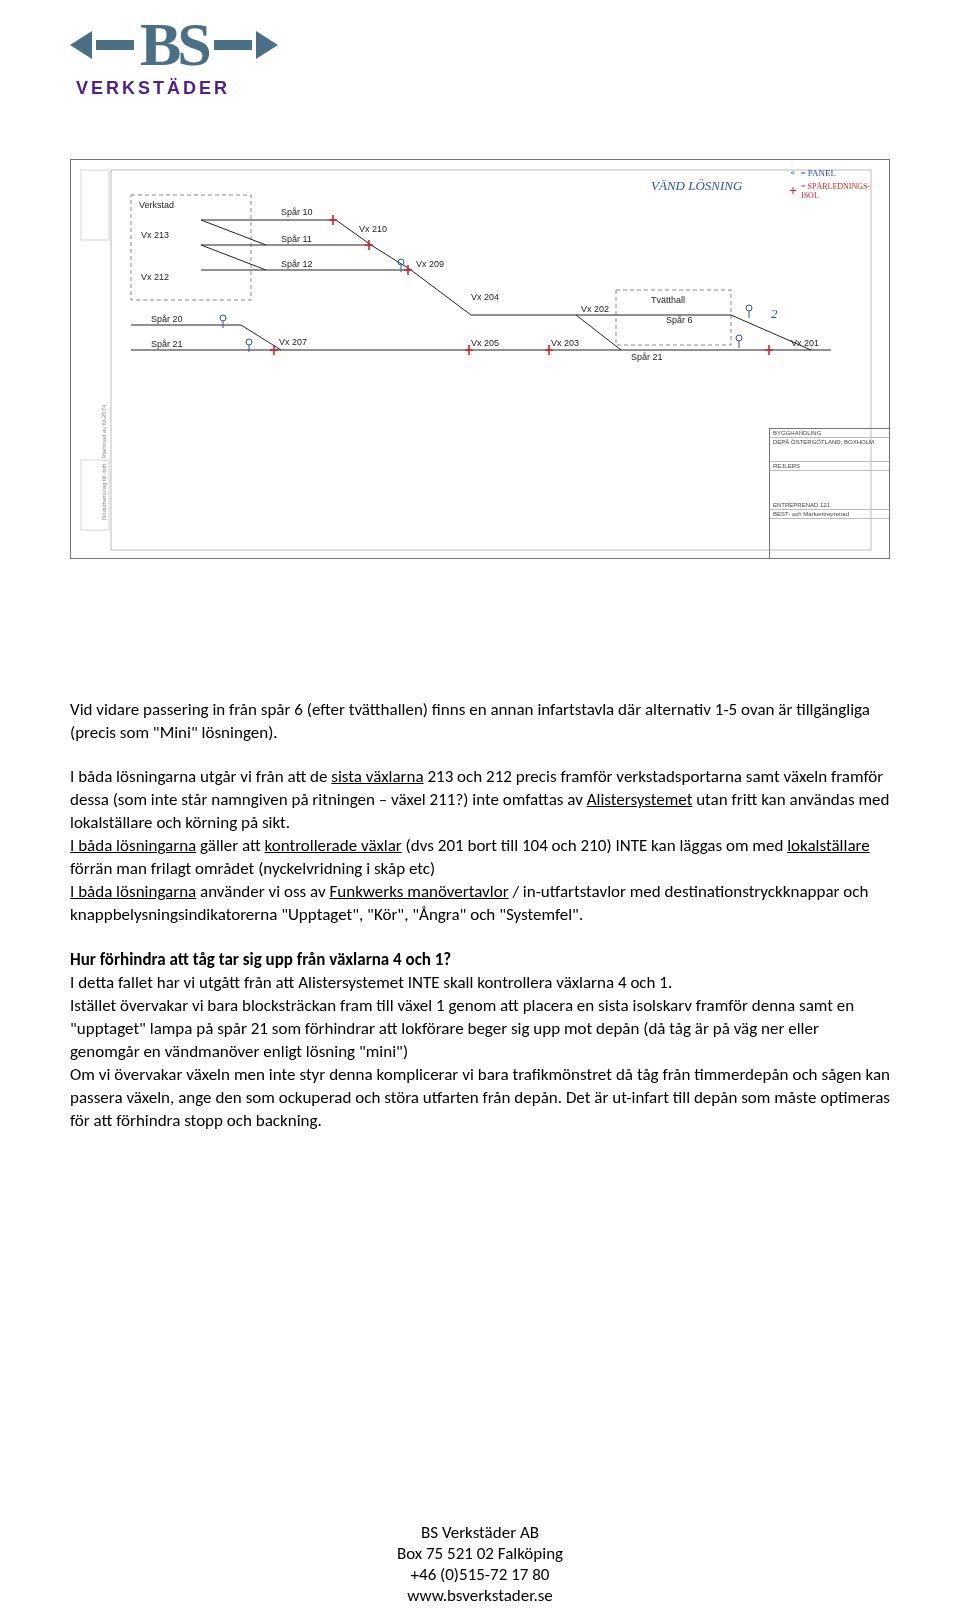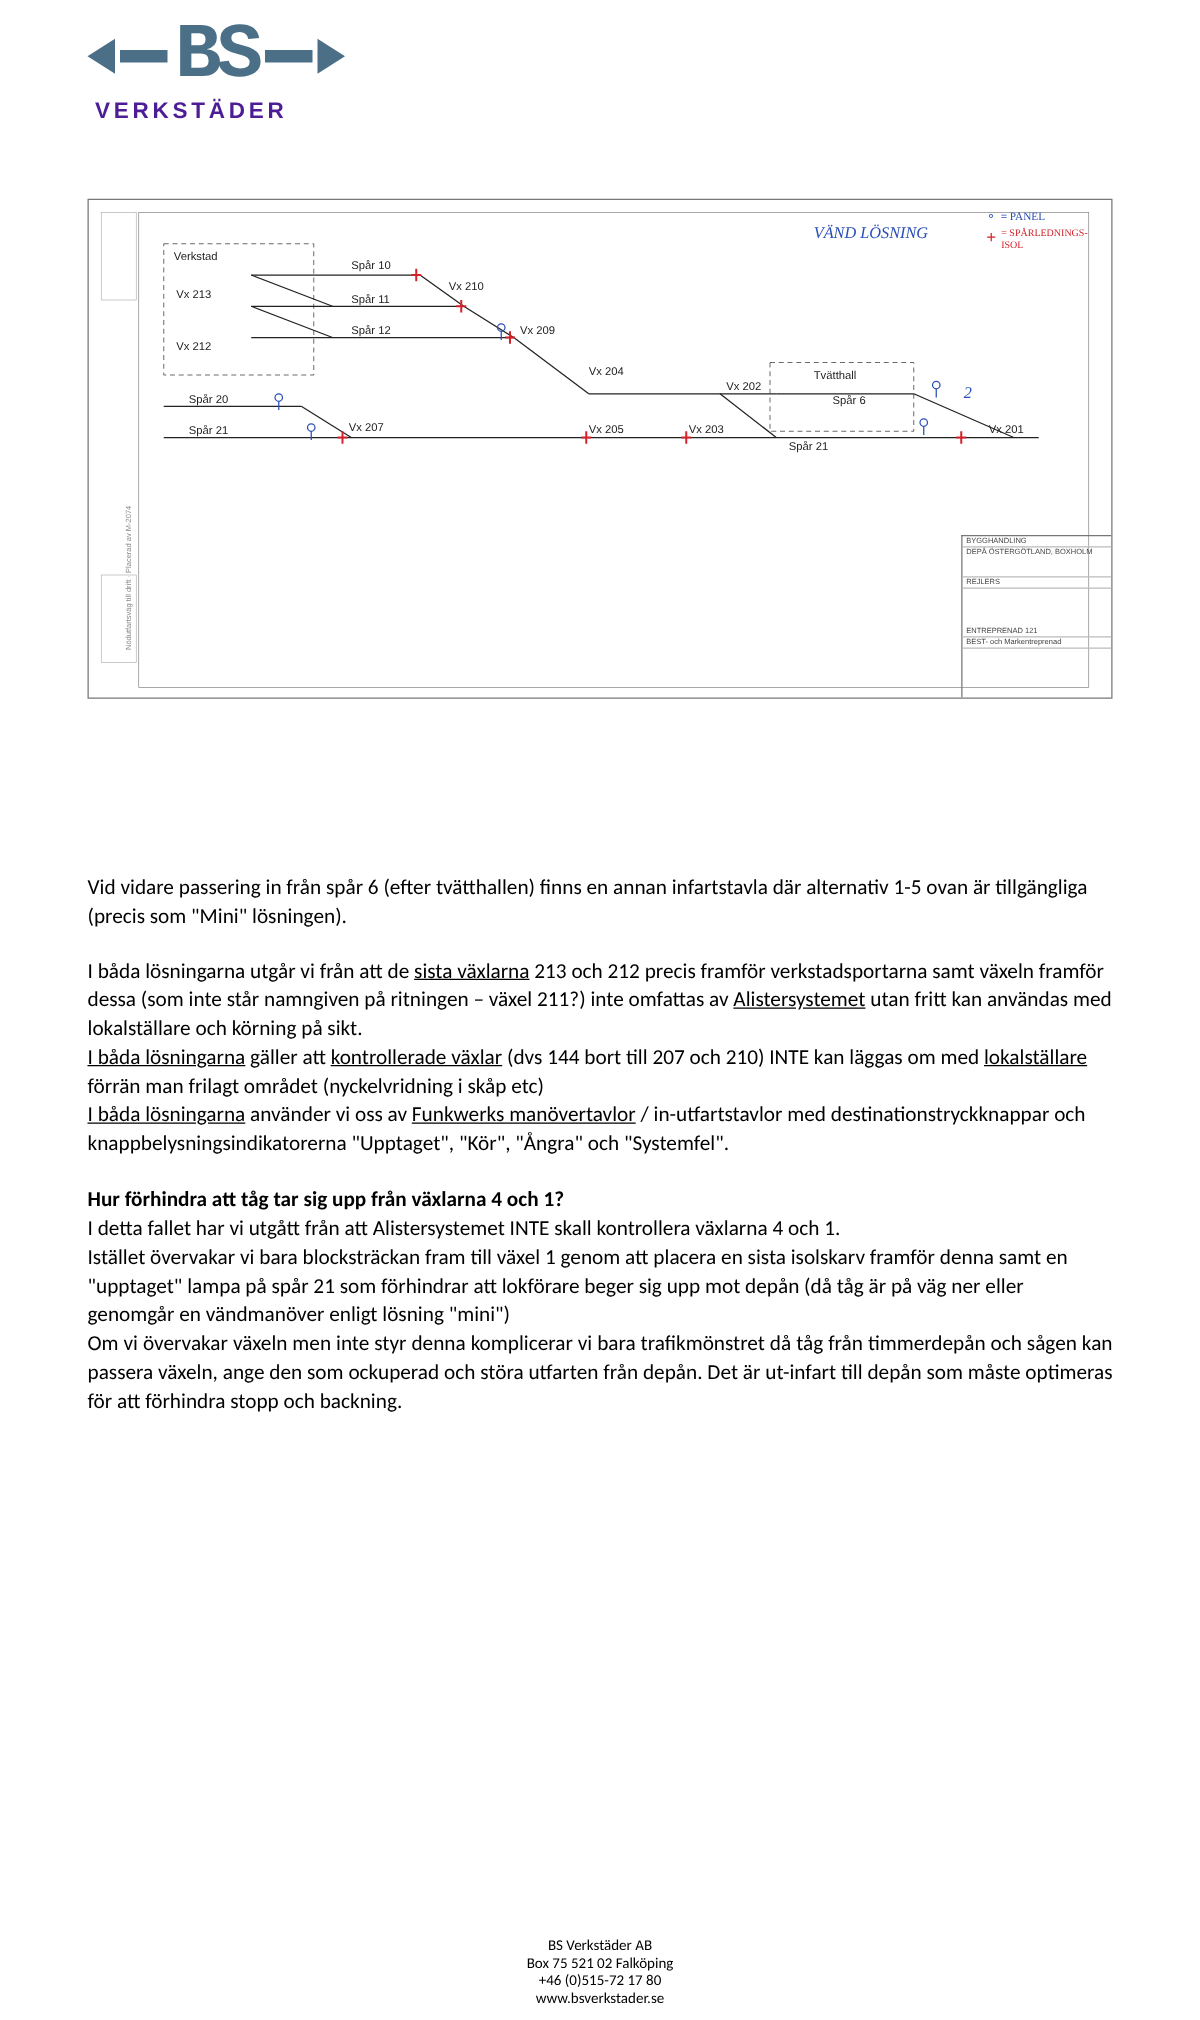--- a/index.html
+++ b/index.html
@@ -15,21 +15,21 @@
   .logo-block { margin-bottom: 30px; }
   .logo-row { display: flex; align-items: center; gap: 4px; }
   .logo-tri-l {
     width: 0; height: 0;
     border-top: 14px solid transparent;
     border-bottom: 14px solid transparent;
     border-right: 22px solid #4b6f86;
   }
   .logo-bar { width: 38px; height: 10px; background: #4b6f86; }
   .logo-bs {
-    font-family: Liberation Mono, monospace;
+    font-family: Liberation Serif, serif;
     font-weight: 900;
     font-size: 62px;
     color: #4b6f86;
     letter-spacing: -4px;
     line-height: 0.8;
     margin: 0 2px;
   }
   .logo-tri-r {
     width: 0; height: 0;
     border-top: 14px solid transparent;
@@ -80,21 +80,21 @@
     white-space: nowrap;
   }
   .body-text { font-size: 17px; line-height: 1.35; margin-top: 140px; }
   .body-text p { margin-bottom: 0; }
   .u { text-decoration: underline; }
   .heading-q { font-weight: 700; margin-top: 22px; }
   .footer {
     position: absolute;
     bottom: 10px; left: 0; right: 0;
     text-align: center;
-    font-size: 12px;
+    font-size: 17px;
   }
 </style>
 </head>
 <body>
 
 <div class="logo-block">
   <div class="logo-row">
     <div class="logo-tri-l"></div>
     <div class="logo-bar"></div>
     <div class="logo-bs">BS</div>
@@ -223,21 +223,21 @@
   <div class="vert-text" style="left:30px; top:360px;">Nödutfartsväg till drift · Placerad av M-2074</div>
 </div>
 
 <div class="body-text">
   <p>Vid vidare passering in från spår 6 (efter tvätthallen) finns en annan infartstavla där alternativ 1-5 ovan är tillgängliga (precis som "Mini" lösningen).</p>
   <p style="height:22px"></p>
   <p>
     <span>I båda lösningarna utgår vi från att de </span><span class="u">sista växlarna</span><span> 213 och 212 precis framför verkstadsportarna samt växeln framför dessa (som inte står namngiven på ritningen – växel 211?) inte omfattas av </span><span class="u">Alistersystemet</span><span> utan fritt kan användas med lokalställare och körning på sikt.</span>
   </p>
   <p>
-    <span class="u">I båda lösningarna</span><span> gäller att </span><span class="u">kontrollerade växlar</span><span> (dvs 144 bort till 207 och 210) INTE kan läggas om med </span><span class="u">lokalställare</span><span> förrän man frilagt området (nyckelvridning i skåp etc)</span>
+    <span class="u">I båda lösningarna</span><span> gäller att </span><span class="u">kontrollerade växlar</span><span> (dvs 201 bort till 104 och 210) INTE kan läggas om med </span><span class="u">lokalställare</span><span> förrän man frilagt området (nyckelvridning i skåp etc)</span>
   </p>
   <p>
     <span class="u">I båda lösningarna</span><span> använder vi oss av </span><span class="u">Funkwerks manövertavlor</span><span> / in-utfartstavlor med destinationstryckknappar och knappbelysningsindikatorerna "Upptaget", "Kör", "Ångra" och "Systemfel".</span>
   </p>
 
   <p class="heading-q">Hur förhindra att tåg tar sig upp från växlarna 4 och 1?</p>
   <p>I detta fallet har vi utgått från att Alistersystemet INTE skall kontrollera växlarna 4 och 1.</p>
   <p>Istället övervakar vi bara blocksträckan fram till växel 1 genom att placera en sista isolskarv framför denna samt en "upptaget" lampa på spår 21 som förhindrar att lokförare beger sig upp mot depån (då tåg är på väg ner eller genomgår en vändmanöver enligt lösning "mini")</p>
   <p style="text-align:justify">Om vi övervakar växeln men inte styr denna komplicerar vi bara trafikmönstret då tåg från timmerdepån och sågen kan passera växeln, ange den som ockuperad och störa utfarten från depån. Det är ut-infart till depån som måste optimeras för att förhindra stopp och backning.</p>
 </div>

